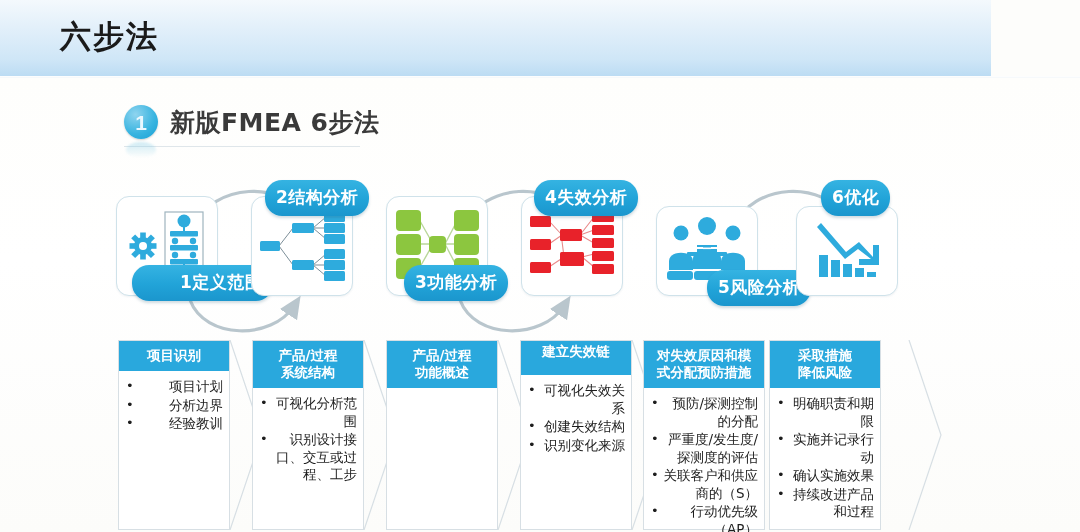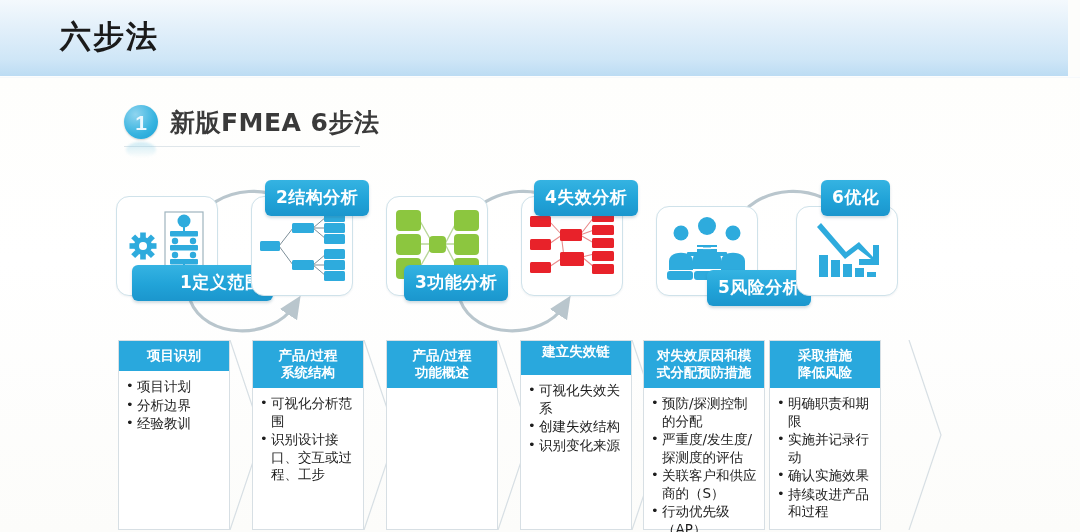--- a/index.html
+++ b/index.html
@@ -5,21 +5,21 @@
   html,body{margin:0;padding:0;}
   body{
     width:1080px;height:532px;overflow:hidden;
     font-family:"Liberation Sans","DejaVu Sans",sans-serif;
     background:#ffffff;
   }
   #page{position:relative;width:1080px;height:532px;overflow:hidden;background:#fdfdfb;}
 
   
   #header{
-    position:absolute;left:0;top:0;width:1068px;height:76px;
+    position:absolute;left:0;top:0;width:991px;height:76px;
     background:linear-gradient(180deg,#f4f9fd 0%,#e3f0fa 35%,#cfe6f7 78%,#bcdcf3 100%);
     border-bottom:1px solid #cfdde8;
   }
   #header-underline{
     position:absolute;left:0;top:76px;width:1080px;height:2px;
     background:linear-gradient(180deg,#ffffff 0%,#f3f7fa 100%);
   }
   #page-title{
     position:absolute;left:60px;top:16px;
     font-size:31px;font-weight:bold;color:#1a1a1a;letter-spacing:2px;
@@ -64,21 +64,21 @@
     border:1px solid #cfe2ea;
     border-radius:13px;
     box-shadow:0 1px 2px rgba(60,90,110,.07);
   }
   .step-icon{position:absolute;left:0;top:0;width:100%;height:100%;}
 
   .step-label{
     position:absolute;
     background:linear-gradient(180deg,#35b3e2 0%,#21a3d8 55%,#1b96cd 100%);
     color:#ffffff;font-weight:bold;font-size:17px;
-    border-radius:6px;
+    border-radius:17px;
     padding:6px 11px 7px 11px;
     white-space:nowrap;
     box-shadow:0 2px 3px rgba(40,90,120,.22);
     font-family:"DejaVu Sans","Liberation Sans",sans-serif;
     letter-spacing:.5px;
   }
 
   
   .detail-box{
     position:absolute;top:340px;height:190px;
@@ -91,21 +91,21 @@
     font-weight:bold;font-size:13.5px;line-height:17px;
     text-align:center;
     padding:6px 4px 7px 4px;
     font-family:"DejaVu Sans","Liberation Sans",sans-serif;
   }
   .detail-body{
     padding:7px 6px 4px 7px;
     font-size:13.5px;line-height:17.5px;color:#1d1d1d;
     font-family:"DejaVu Sans","Liberation Sans",sans-serif;
   }
-  .detail-body ul{list-style:none;margin:0;padding:0;}
+  .detail-body ul{list-style:none;margin:0;padding:0;text-align:right;}
   .detail-body li{
     position:relative;padding-left:11px;margin:0 0 1px 0;
   }
   .detail-body li:before{
     content:"\2022";position:absolute;left:0;top:-1px;font-size:13px;color:#1d1d1d;
   }
   .chevron{position:absolute;top:340px;height:190px;pointer-events:none;}
 </style>
 </head>
 <body>

